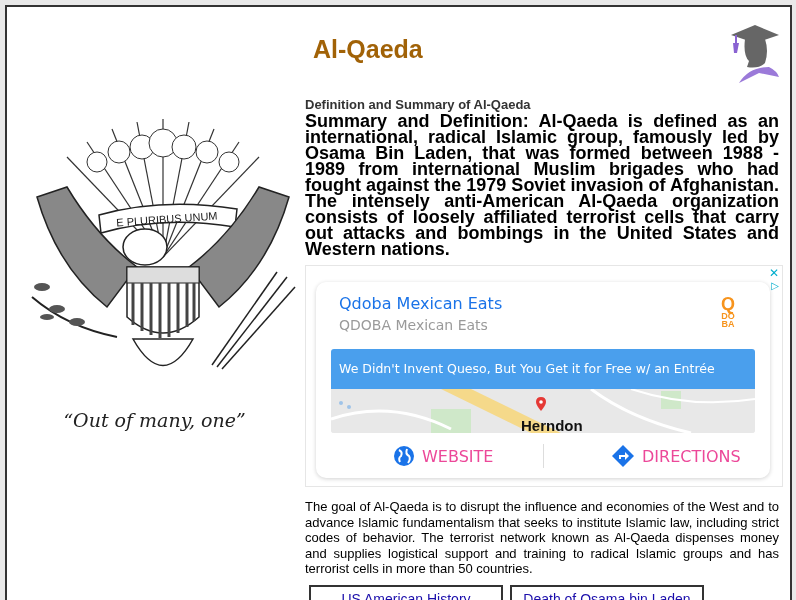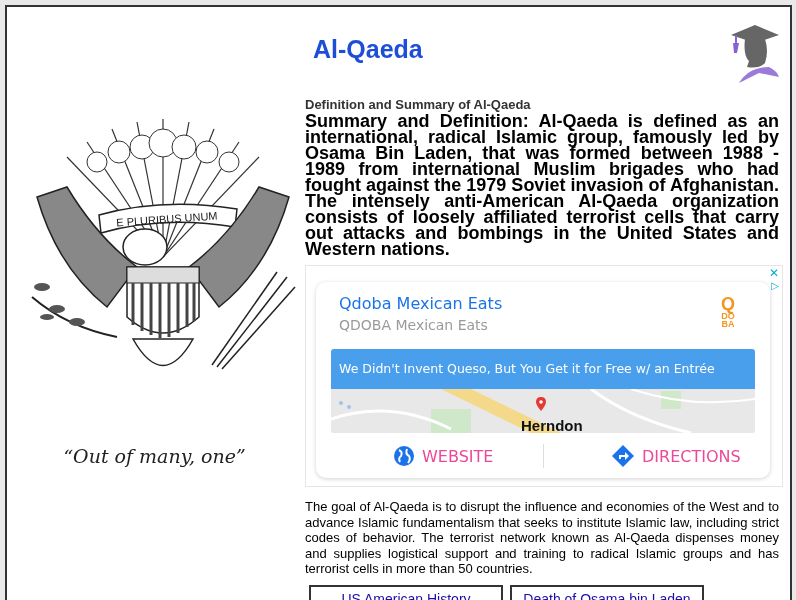--- a/index.html
+++ b/index.html
@@ -6,24 +6,24 @@
   html, body { width: 796px; height: 600px; overflow: hidden; background: #e9e9e9; }
   body { font-family: "Liberation Sans", sans-serif; position: relative; }
   .page {
     position: absolute; left: 5px; top: 5px; width: 787px; height: 620px;
     background: #fff; border: 2px solid #333; border-right-width: 2px;
   }
   .left-col { position: absolute; left: 0; top: 0; width: 295px; height: 100%; }
   .seal { position: absolute; left: 20px; top: 110px; width: 272px; height: 285px; }
   .motto {
     position: absolute; left: 0; width: 100%; top: 402px; text-align: center;
-    font-family: "DejaVu Serif", serif; font-style: italic; font-size: 19px; color: #222; margin-top: 36px;
+    font-family: "DejaVu Serif", serif; font-style: italic; font-size: 19px; color: #222;
   }
   .title {
-    position: absolute; left: 306px; top: 28px; font-size: 25px; font-weight: bold; color: #1d4ed8;
+    position: absolute; left: 306px; top: 28px; font-size: 25px; font-weight: bold; color: #a16207;
   }
   .grad-icon { position: absolute; left: 722px; top: 14px; width: 52px; height: 62px; }
   .content { position: absolute; left: 298px; top: 90px; width: 474px; }
   .subhead { font-size: 13px; font-weight: bold; color: #333; line-height: 16px; }
   .summary { font-size: 18px; font-weight: bold; color: #000; line-height: 16px; text-align: justify; }
   .ad {
     position: relative; margin-top: 8px; width: 478px; height: 222px;
     border: 1px solid #e6e6e6; background: #fff;
   }
   .ad-x { position: absolute; right: 3px; top: 1px; color: #00aecd; font-size: 12px; line-height: 12px; }

